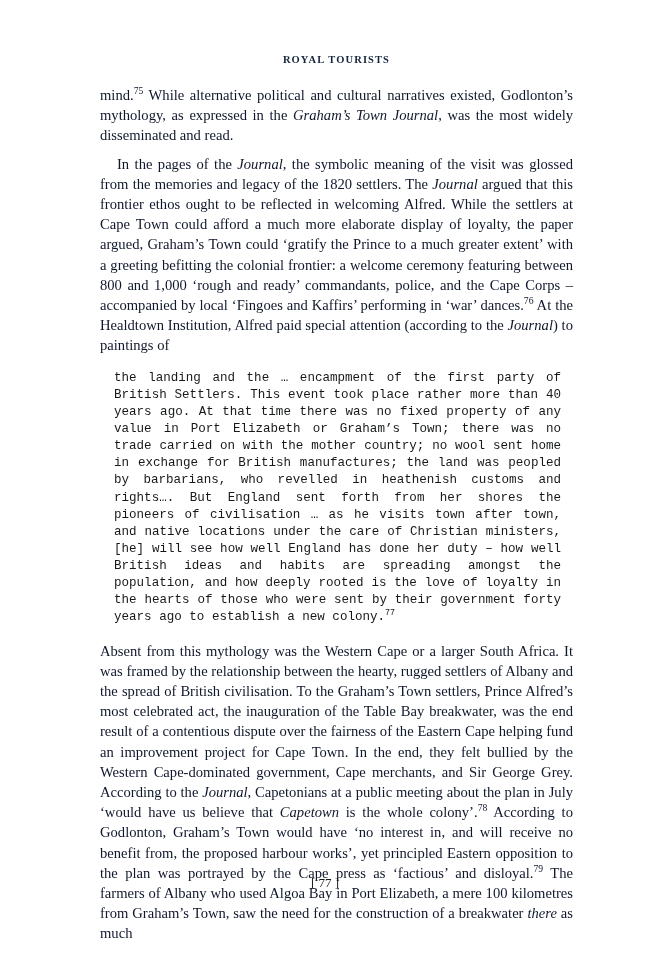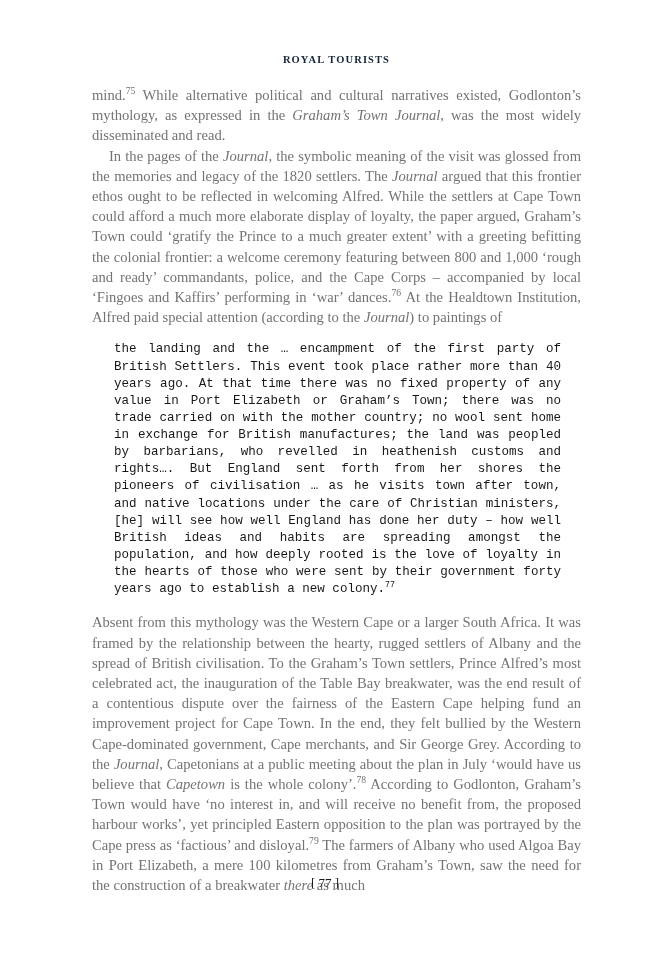--- a/index.html
+++ b/index.html
@@ -29,26 +29,26 @@
     font-size: 10.5px;
     letter-spacing: 1.1px;
     font-variant: small-caps;
     text-transform: uppercase;
     font-weight: bold;
     color: #12243b;
     margin: 6px 0 20px 0;
     font-family: "Liberation Serif", serif;
   }
   .body-text p {
-    margin: 0;
+    margin: 8px;
     font-size: 14.6px;
     line-height: 1.385;
     text-align: justify;
     text-justify: inter-word;
-    color: #737373;
+    color: #0f172a;
     hyphens: manual;
   }
   .body-text p.indent {
     text-indent: 17px;
     font-family: Liberation Serif, serif;
   }
   .blockquote {
     margin: 14px 0 14px 0;
     padding: 0 20px 0 22px;
     font-size: 12.55px;

